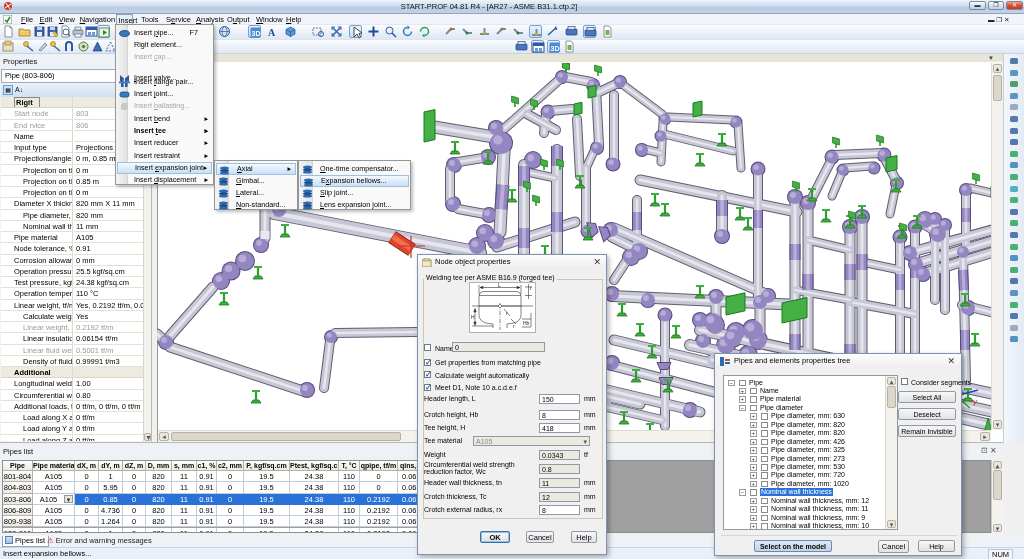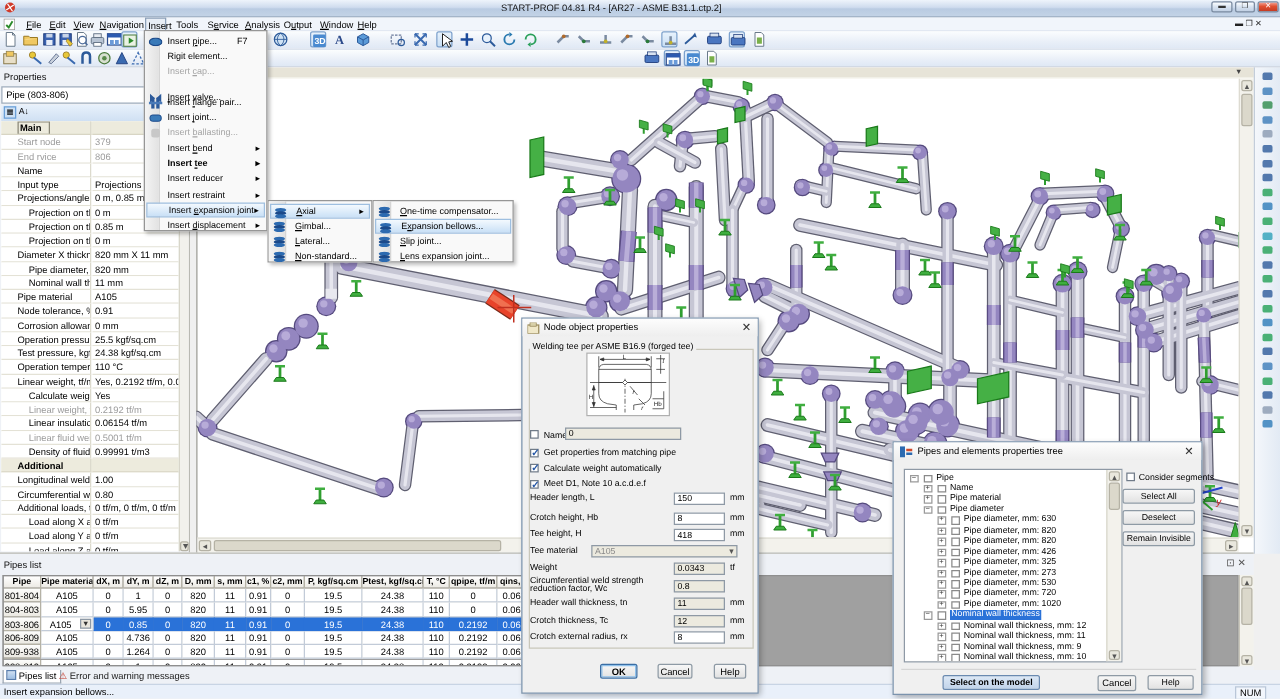--- a/index.html
+++ b/index.html
@@ -298,26 +298,26 @@
       </svg></div>
   </div>
 
 <div class="abs" id="leftpanel"></div>
 <div class="abs" id="prophead">Properties</div>
 <div class="abs" id="propcombo">Pipe (803-806)</div>
 <div class="abs" id="propsort"><span style="display:inline-block;width:10px;height:10px;border:1px solid #6a9fd8;background:#cce0f5;margin:1px 2px;font-size:6px;text-align:center;line-height:9px;vertical-align:top;">▦</span><span style="font-size:7px;vertical-align:top;line-height:12px;">A↓</span></div>
 <div class="abs" id="propgrid">
     <div class="prow cat" style="top:0px">
       <span style="position:absolute;left:2px;top:2px;width:7px;height:7px;border:1px solid #9a9a9a;background:#fff;font-size:7px;line-height:5px;text-align:center;color:#333;">−</span>
-      <div class="lab"><span style="border:1px solid #8a8878;padding:0 6px 0 1px;">Main</span></div>
+      <div class="lab"><span style="border:1px solid #8a8878;padding:0 6px 0 1px;">Rigit</span></div>
       <div class="val"></div>
     </div>
     <div class="prow" style="top:11.25px">
       <div class="lab gray">Start node</div>
-      <div class="val gray">379</div>
+      <div class="val gray">803</div>
     </div>
     <div class="prow" style="top:22.5px">
       <div class="lab gray">End rvice</div>
       <div class="val gray">806</div>
     </div>
     <div class="prow" style="top:33.75px">
       <div class="lab">Name</div>
       <div class="val"></div>
     </div>
     <div class="prow" style="top:45px">

